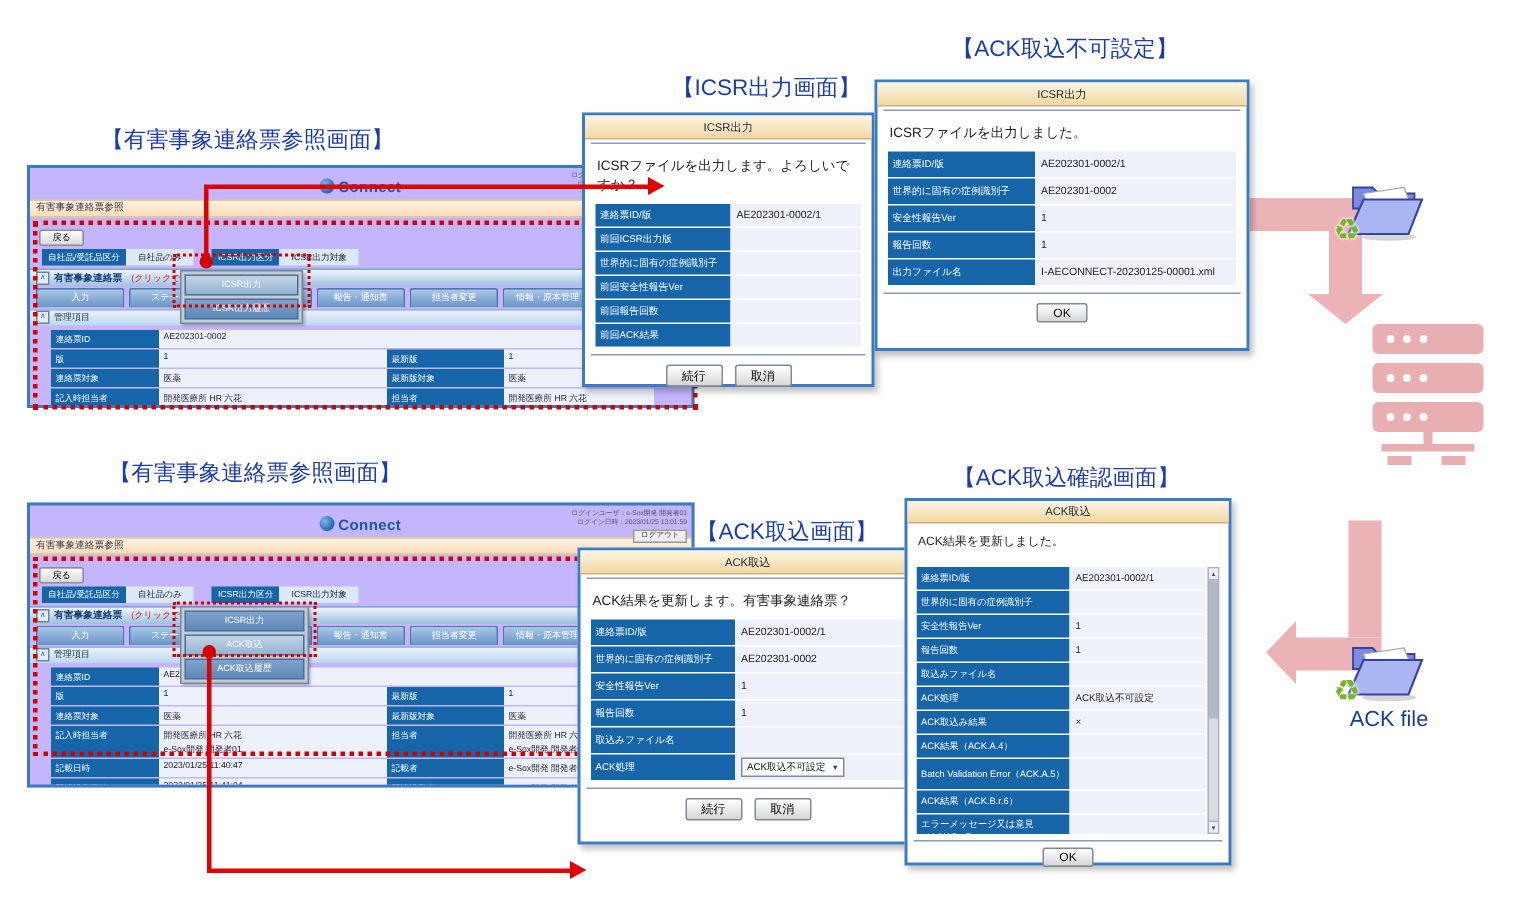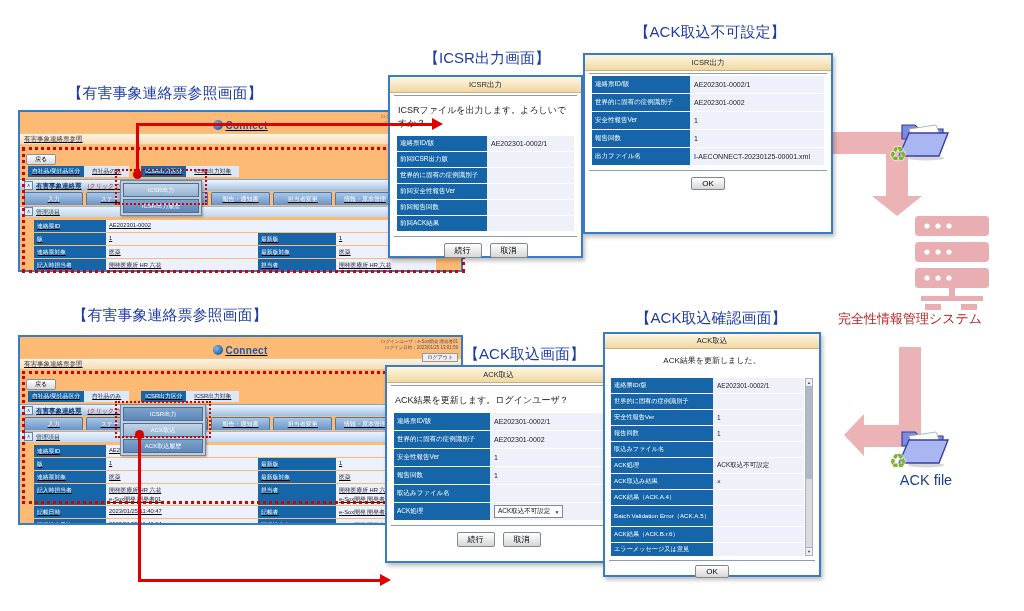--- a/index.html
+++ b/index.html
@@ -1,20 +1,20 @@
 <!DOCTYPE html>
 <html><head>
 <meta charset="utf-8">
 <style>
   html,body{margin:0;padding:0;background:#fff;}
   #cv{position:relative;width:1024px;height:611px;background:#fff;overflow:hidden;
       font-family:"Liberation Sans",sans-serif;}
   .hd{position:absolute;font-size:15px;color:#1e3ca8;text-align:center;white-space:nowrap;z-index:4;}
   
-  .win{position:absolute;background:#fdba74;border:2px solid #3a7cc4;z-index:10;overflow:hidden;text-decoration:underline;}
+  .win{position:absolute;background:#c4b5fd;border:2px solid #3a7cc4;z-index:10;overflow:hidden;}
   .b-logo{height:16px;text-align:center;padding-top:3px;}
   .logo-globe{display:inline-block;width:10px;height:10px;border-radius:50%;vertical-align:-1px;
       background:radial-gradient(circle at 35% 35%,#7db8ec,#1b5fa8 75%);margin-right:2px;}
   .logo-text{font-size:10px;font-weight:bold;color:#1a57ad;letter-spacing:.3px;}
   .b-login{position:absolute;top:2px;right:3px;text-align:right;font-size:4.5px;color:#556;line-height:1.4;}
   .b-logout{display:inline-block;font-size:5px;border:1px solid #999;background:#eee;padding:0 4px;margin-top:1px;color:#333;}
   .b-title{height:10px;line-height:10px;background:linear-gradient(#fff3e2,#f6ddb8);font-size:6.5px;color:#334;
       padding-left:4px;border-top:1px solid #e8c890;border-bottom:1px solid #e8c890;margin-top:2px;}
   .b-back{margin:2px 0 1px 6px;}
   .b-back button{font-size:6px;padding:0 8px;background:linear-gradient(#fefefe,#d9d9d9);border:1px solid #8a8f96;border-radius:2px;}
@@ -87,21 +87,21 @@
   .filelabel{position:absolute;z-index:6;width:136px;text-align:center;font-size:14.5px;color:#1c3f8f;line-height:1.2;}
   .dblabel{position:absolute;z-index:6;width:200px;text-align:center;color:#b22222;line-height:1.25;}
   .dblabel .l1{font-size:15px;} .dblabel .l2{font-size:13px;}
 </style>
 </head>
 <body>
 
 <div id="cv">
 
   <div class="hd" style="left:50px;top:84px;width:230px;">【有害事象連絡票参照画面】</div>
-  <div class="hd" style="left:387px;top:49px;width:200px;">【ICSR出力画面】</div>
+  <div class="hd" style="left:411px;top:49px;width:200px;">【ICSR出力画面】</div>
   <div class="hd" style="left:590px;top:23px;width:240px;">【ACK取込不可設定】</div>
   <div class="hd" style="left:50px;top:306px;width:240px;">【有害事象連絡票参照画面】</div>
   <div class="hd" style="left:596px;top:309px;width:230px;">【ACK取込確認画面】</div>
   <div class="hd" style="left:432px;top:345px;width:185px;">【ACK取込画面】</div>
 
   <div class="win" style="left:18px;top:110px;width:441px;height:158px;">
     <div class="b-logo">
       <span class="logo-globe"></span><span class="logo-text">Connect</span>
     </div>
     <div class="b-login">
@@ -299,20 +299,21 @@
     <div class="rule" style="margin-top:4px;"></div>
     <div class="btnrow">
       <button class="sm">続行</button>
       <button class="sm">取消</button>
     </div>
   </div>
 
   <div class="dlg z35" style="left:583px;top:53px;width:246px;height:177px;">
     <div class="dtb">ICSR出力</div>
     <div class="rule"></div>
+    <div class="msg">ICSRファイルを出力しました。</div>
     <div class="dtable">
       <div class="drow" style="min-height:17px;">
           <span class="dlbl" style="width:92px;">連絡票ID/版</span>
           <span class="dval">AE202301-0002/1</span>
         </div>
       <div class="drow" style="min-height:17px;">
           <span class="dlbl" style="width:92px;">世界的に固有の症例識別子</span>
           <span class="dval">AE202301-0002</span>
         </div>
       <div class="drow" style="min-height:17px;">
@@ -330,21 +331,21 @@
     </div>
     <div class="rule" style="margin-top:4px;"></div>
     <div class="btnrow">
       <button class="sm">OK</button>
     </div>
   </div>
 
   <div class="dlg z30" style="left:385px;top:365px;width:223px;height:194px;">
     <div class="dtb">ACK取込</div>
     <div class="rule"></div>
-    <div class="msg">ACK結果を更新します。ログインユーザ？</div>
+    <div class="msg">ACK結果を更新します。有害事象連絡票？</div>
     <div class="dtable">
       <div class="drow" style="min-height:17px;">
           <span class="dlbl" style="width:90px;">連絡票ID/版</span>
           <span class="dval">AE202301-0002/1</span>
         </div>
       <div class="drow" style="min-height:17px;">
           <span class="dlbl" style="width:90px;">世界的に固有の症例識別子</span>
           <span class="dval">AE202301-0002</span>
         </div>
       <div class="drow" style="min-height:17px;">
@@ -371,21 +372,21 @@
     </div>
     <div class="rule" style="margin-top:4px;"></div>
     <div class="btnrow">
       <button class="sm">続行</button>
       <button class="sm">取消</button>
     </div>
   </div>
 
   <div class="dlg z35" style="left:603px;top:332px;width:214px;height:241px;">
     <div class="dtb" style="height:14px;line-height:14px;">ACK取込</div>
-    <div class="msg" style="margin:6px 7px 12px;font-size:8px;text-align:center;">ACK結果を更新しました。</div>
+    <div class="msg" style="margin:6px 7px 12px;font-size:8px;">ACK結果を更新しました。</div>
     <div class="scrollwrap">
       <div class="drow">
           <span class="dlbl" style="width:96px;font-size:6.2px;">連絡票ID/版</span>
           <span class="dval" style="font-size:6.5px;">AE202301-0002/1</span>
         </div>
       <div class="drow">
           <span class="dlbl" style="width:96px;font-size:6.2px;">世界的に固有の症例識別子</span>
           <span class="dval" style="font-size:6.5px;"></span>
         </div>
       <div class="drow">
@@ -466,21 +467,20 @@
         <circle cx="25" cy="62" r="2.6" fill="#fff"></circle>
         <circle cx="36" cy="62" r="2.6" fill="#fff"></circle>
       <rect x="36" y="72" width="6" height="8" fill="#e9aeb2"></rect>
       <rect x="8" y="80" width="62" height="5" fill="#e9aeb2"></rect>
       <rect x="12" y="88" width="16" height="6" fill="#e9aeb2"></rect>
       <rect x="48" y="88" width="16" height="6" fill="#e9aeb2"></rect>
     </svg>
   </div>
 
   <div class="dblabel" style="left:810px;top:311px;">
-    <div class="l2">完全性情報管理システム</div>
   </div>
 
   <div class="pink" style="left:899px;top:347px;width:22px;height:78px;"></div>
   <div class="pink" style="left:864px;top:425px;width:57px;height:22px;"></div>
   <div class="phead-l" style="left:844px;top:414px;"></div>
 
   <div class="fold" style="left:896px;top:424px;">
     <svg width="54" height="44" viewBox="0 0 54 44">
       <ellipse cx="30" cy="41" rx="18" ry="2.5" fill="#bbb" opacity="0.6"></ellipse>
       <path d="M6 8 h13 l4 4 h24 v10 H6 Z" fill="#7e8ae0" stroke="#39409e" stroke-width="1.2"></path>

